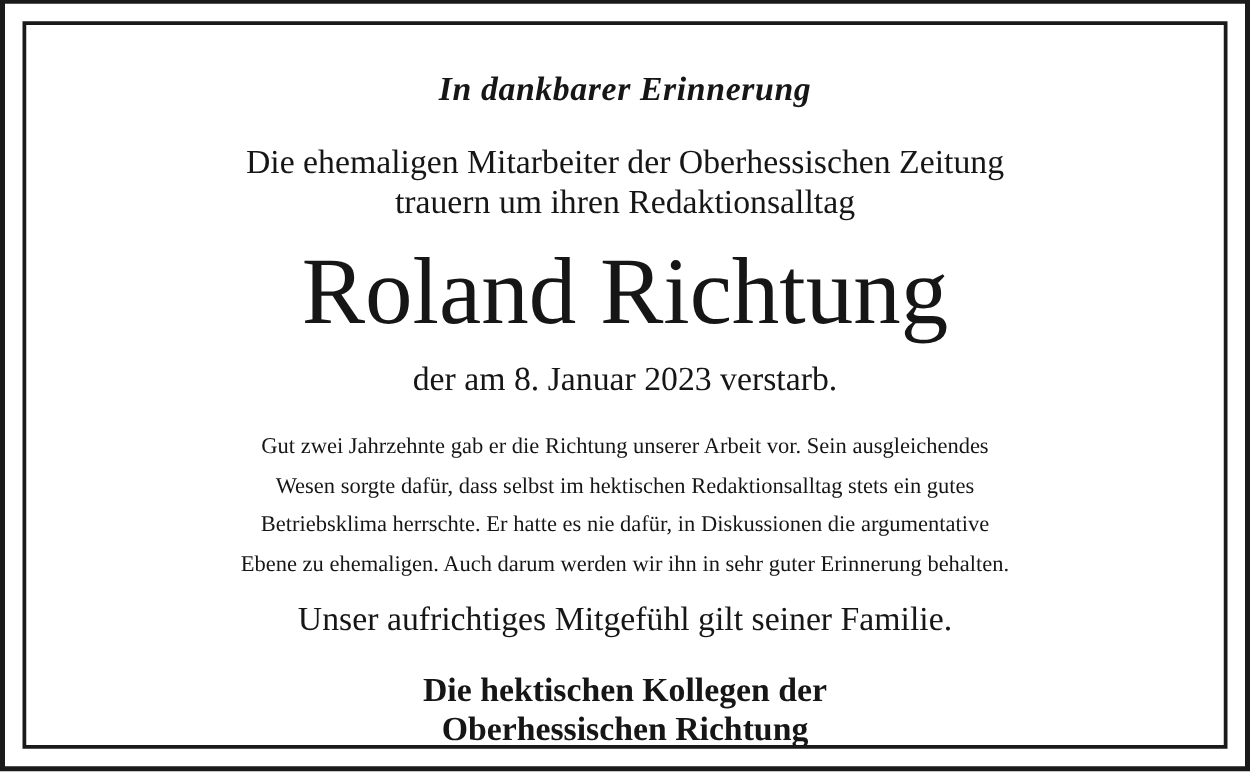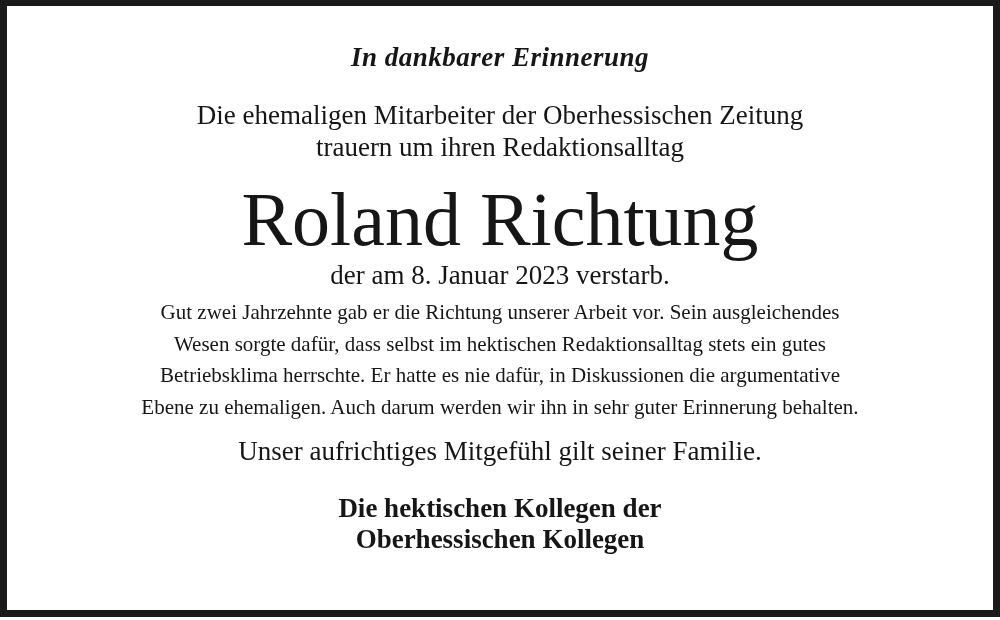--- a/index.html
+++ b/index.html
@@ -21,21 +21,21 @@
     position:absolute;
     inset:0;
     background:var(--bg);
   }
   .outer-frame{
     position:absolute;
     left:0; top:0; right:0; bottom:3px;
     box-sizing:border-box;
     border:4px solid var(--frame);
     border-top-width:3px;
-    padding:0;
+    padding:14px;
     background:var(--bg);
   }
   .inner-frame{
     box-sizing:border-box;
     width:100%;
     height:100%;
     border:3px solid var(--frame);
     background:var(--bg);
     text-align:center;
     overflow:hidden;
@@ -53,26 +53,27 @@
     font-size:27px;
     line-height:32px;
   }
   .deceased-name{
     margin-top:16px;
     font-size:76px;
     line-height:80px;
     font-weight:normal;
   }
   .death-date{
+    margin-top:14px;
     font-size:27px;
     line-height:32px;
   }
   .tribute{
-    margin-top:6px;
-    font-size:21px;
+    margin-top:22px;
+    font-size:18px;
     line-height:31.5px;
   }
   .tribute div{
     white-space:nowrap;
   }
   .condolence{
     margin-top:12px;
     font-size:27px;
     line-height:32px;
   }
@@ -105,18 +106,18 @@
         <div>Gut zwei Jahrzehnte gab er die Richtung unserer Arbeit vor. Sein ausgleichendes</div>
         <div>Wesen sorgte dafür, dass selbst im hektischen Redaktionsalltag stets ein gutes</div>
         <div>Betriebsklima herrschte. Er hatte es nie dafür, in Diskussionen die argumentative</div>
         <div>Ebene zu ehemaligen. Auch darum werden wir ihn in sehr guter Erinnerung behalten.</div>
       </div>
 
       <div class="condolence">Unser aufrichtiges Mitgefühl gilt seiner Familie.</div>
 
       <div class="signature">
         <div>Die hektischen Kollegen der</div>
-        <div>Oberhessischen Kollegen</div>
+        <div>Oberhessischen Richtung</div>
       </div>
 
     </div>
   </div>
 </div>
 
 </body></html>

